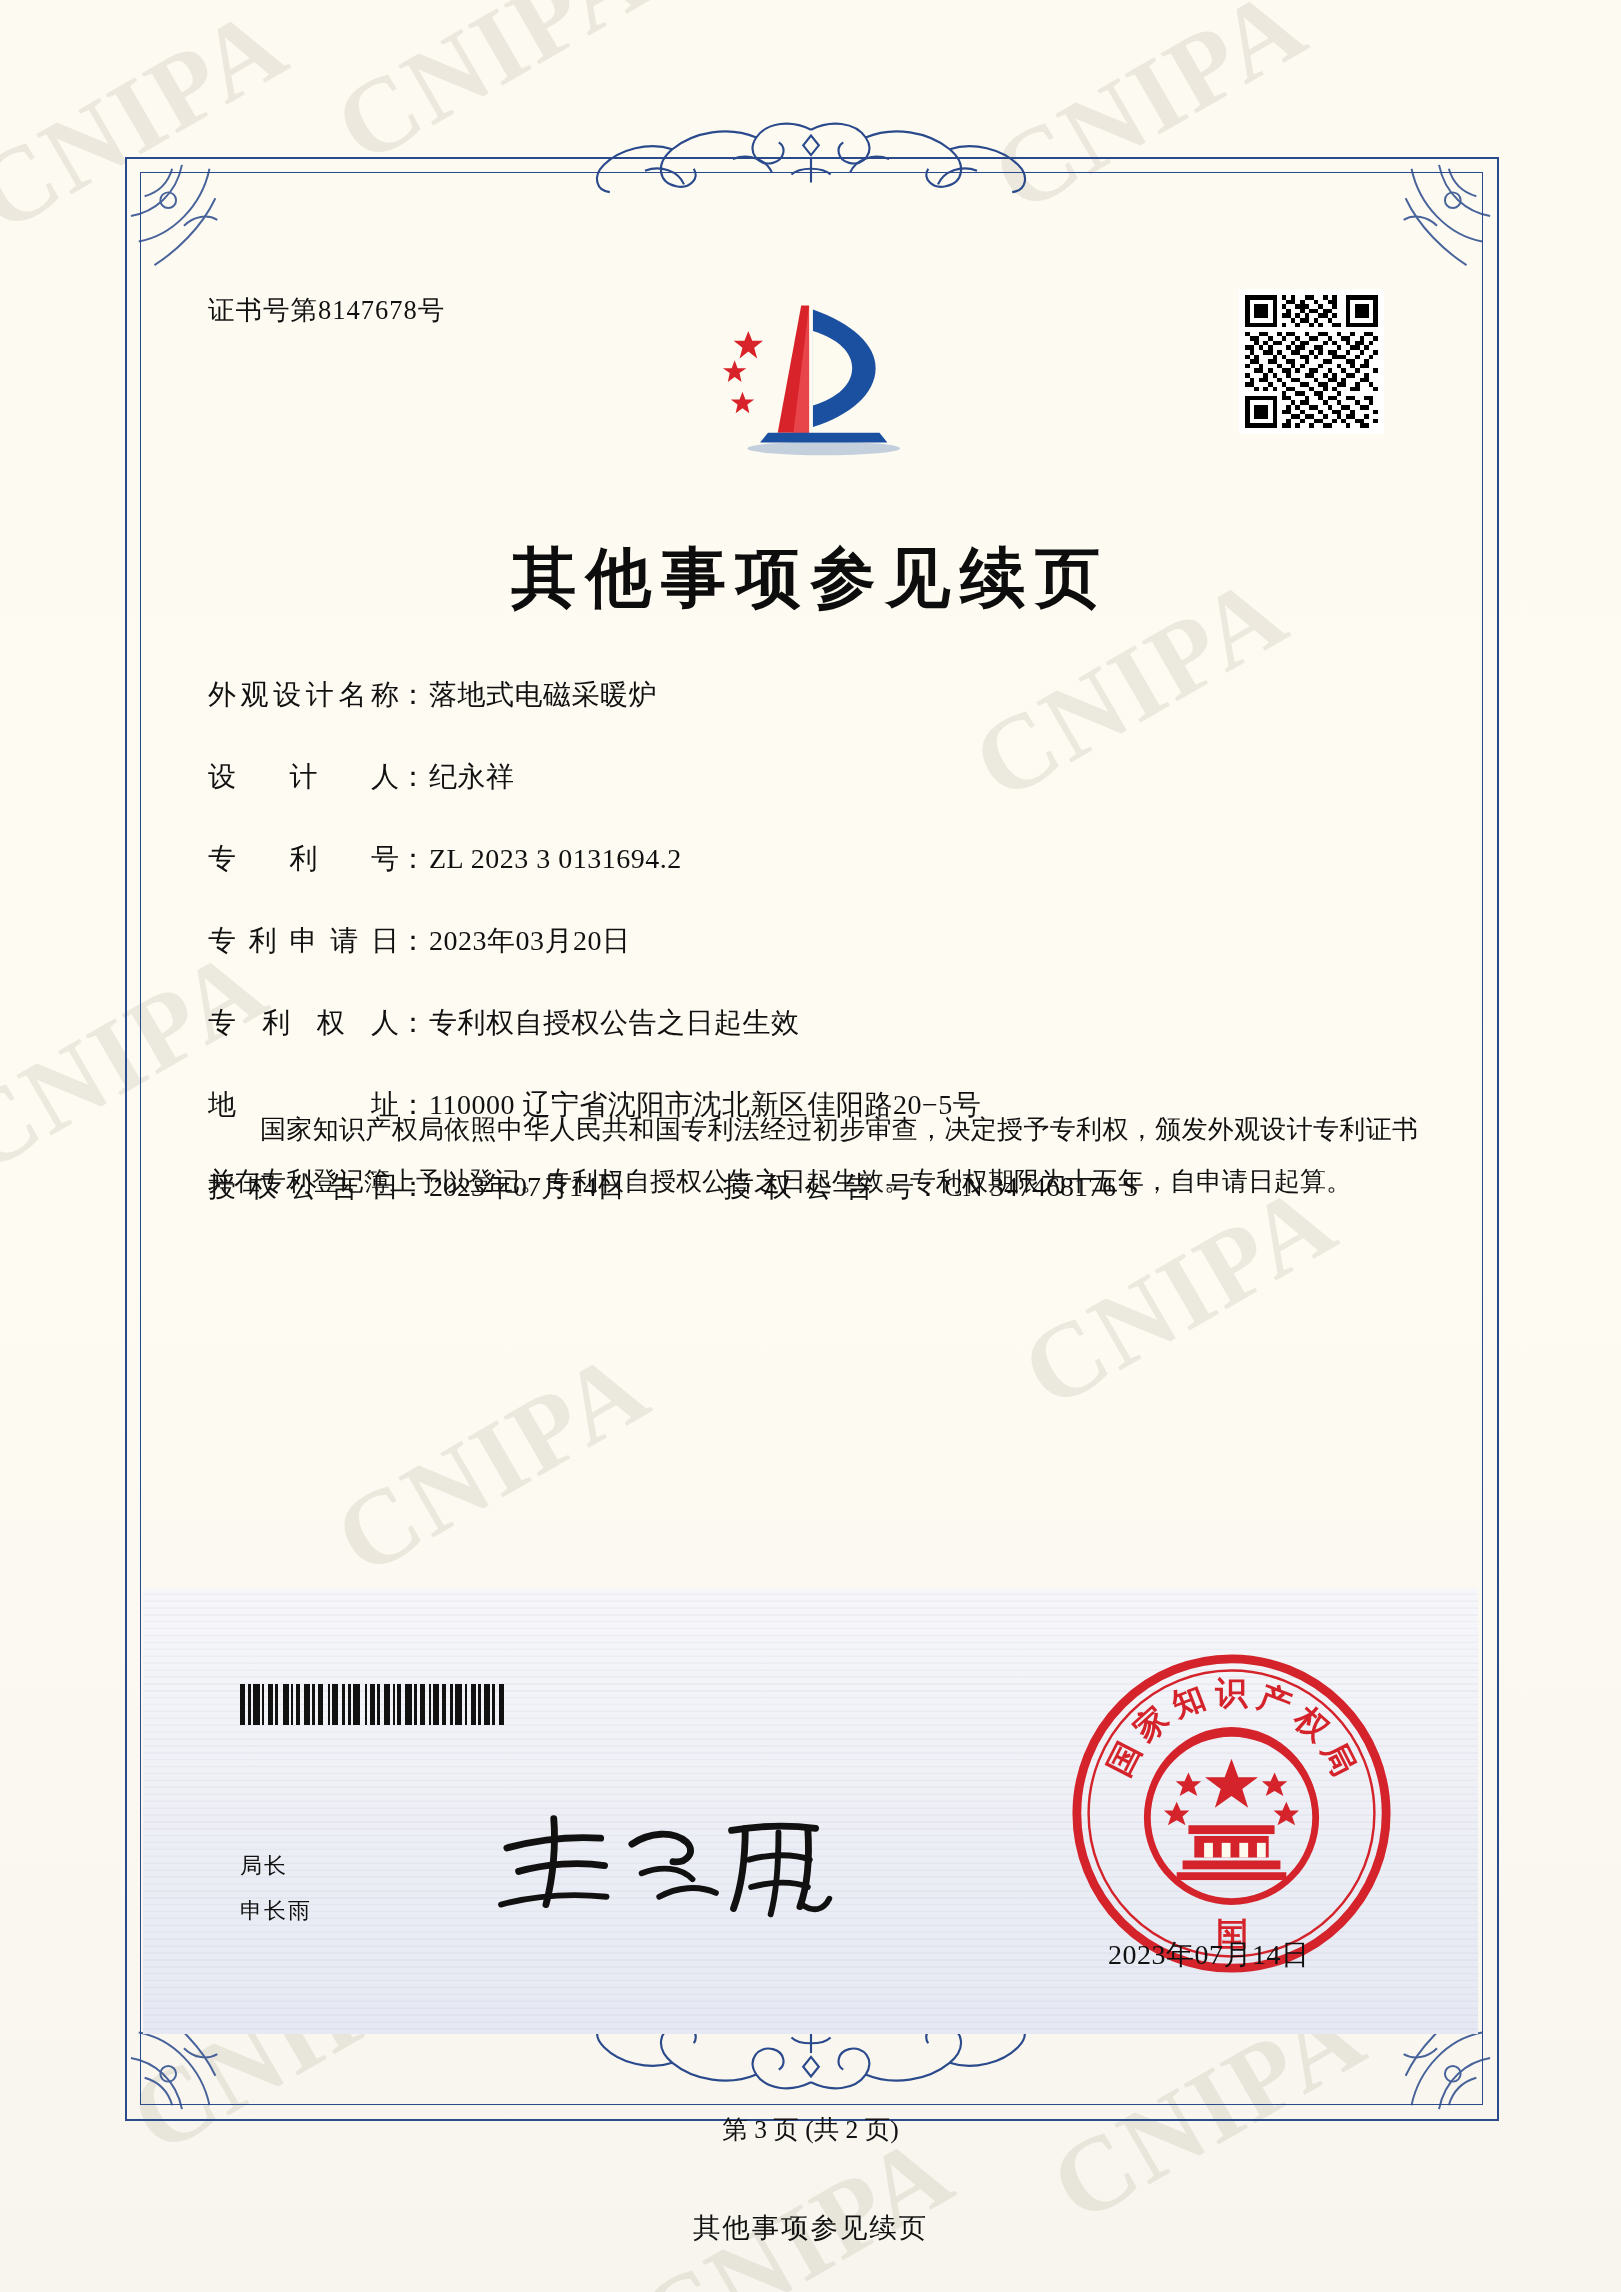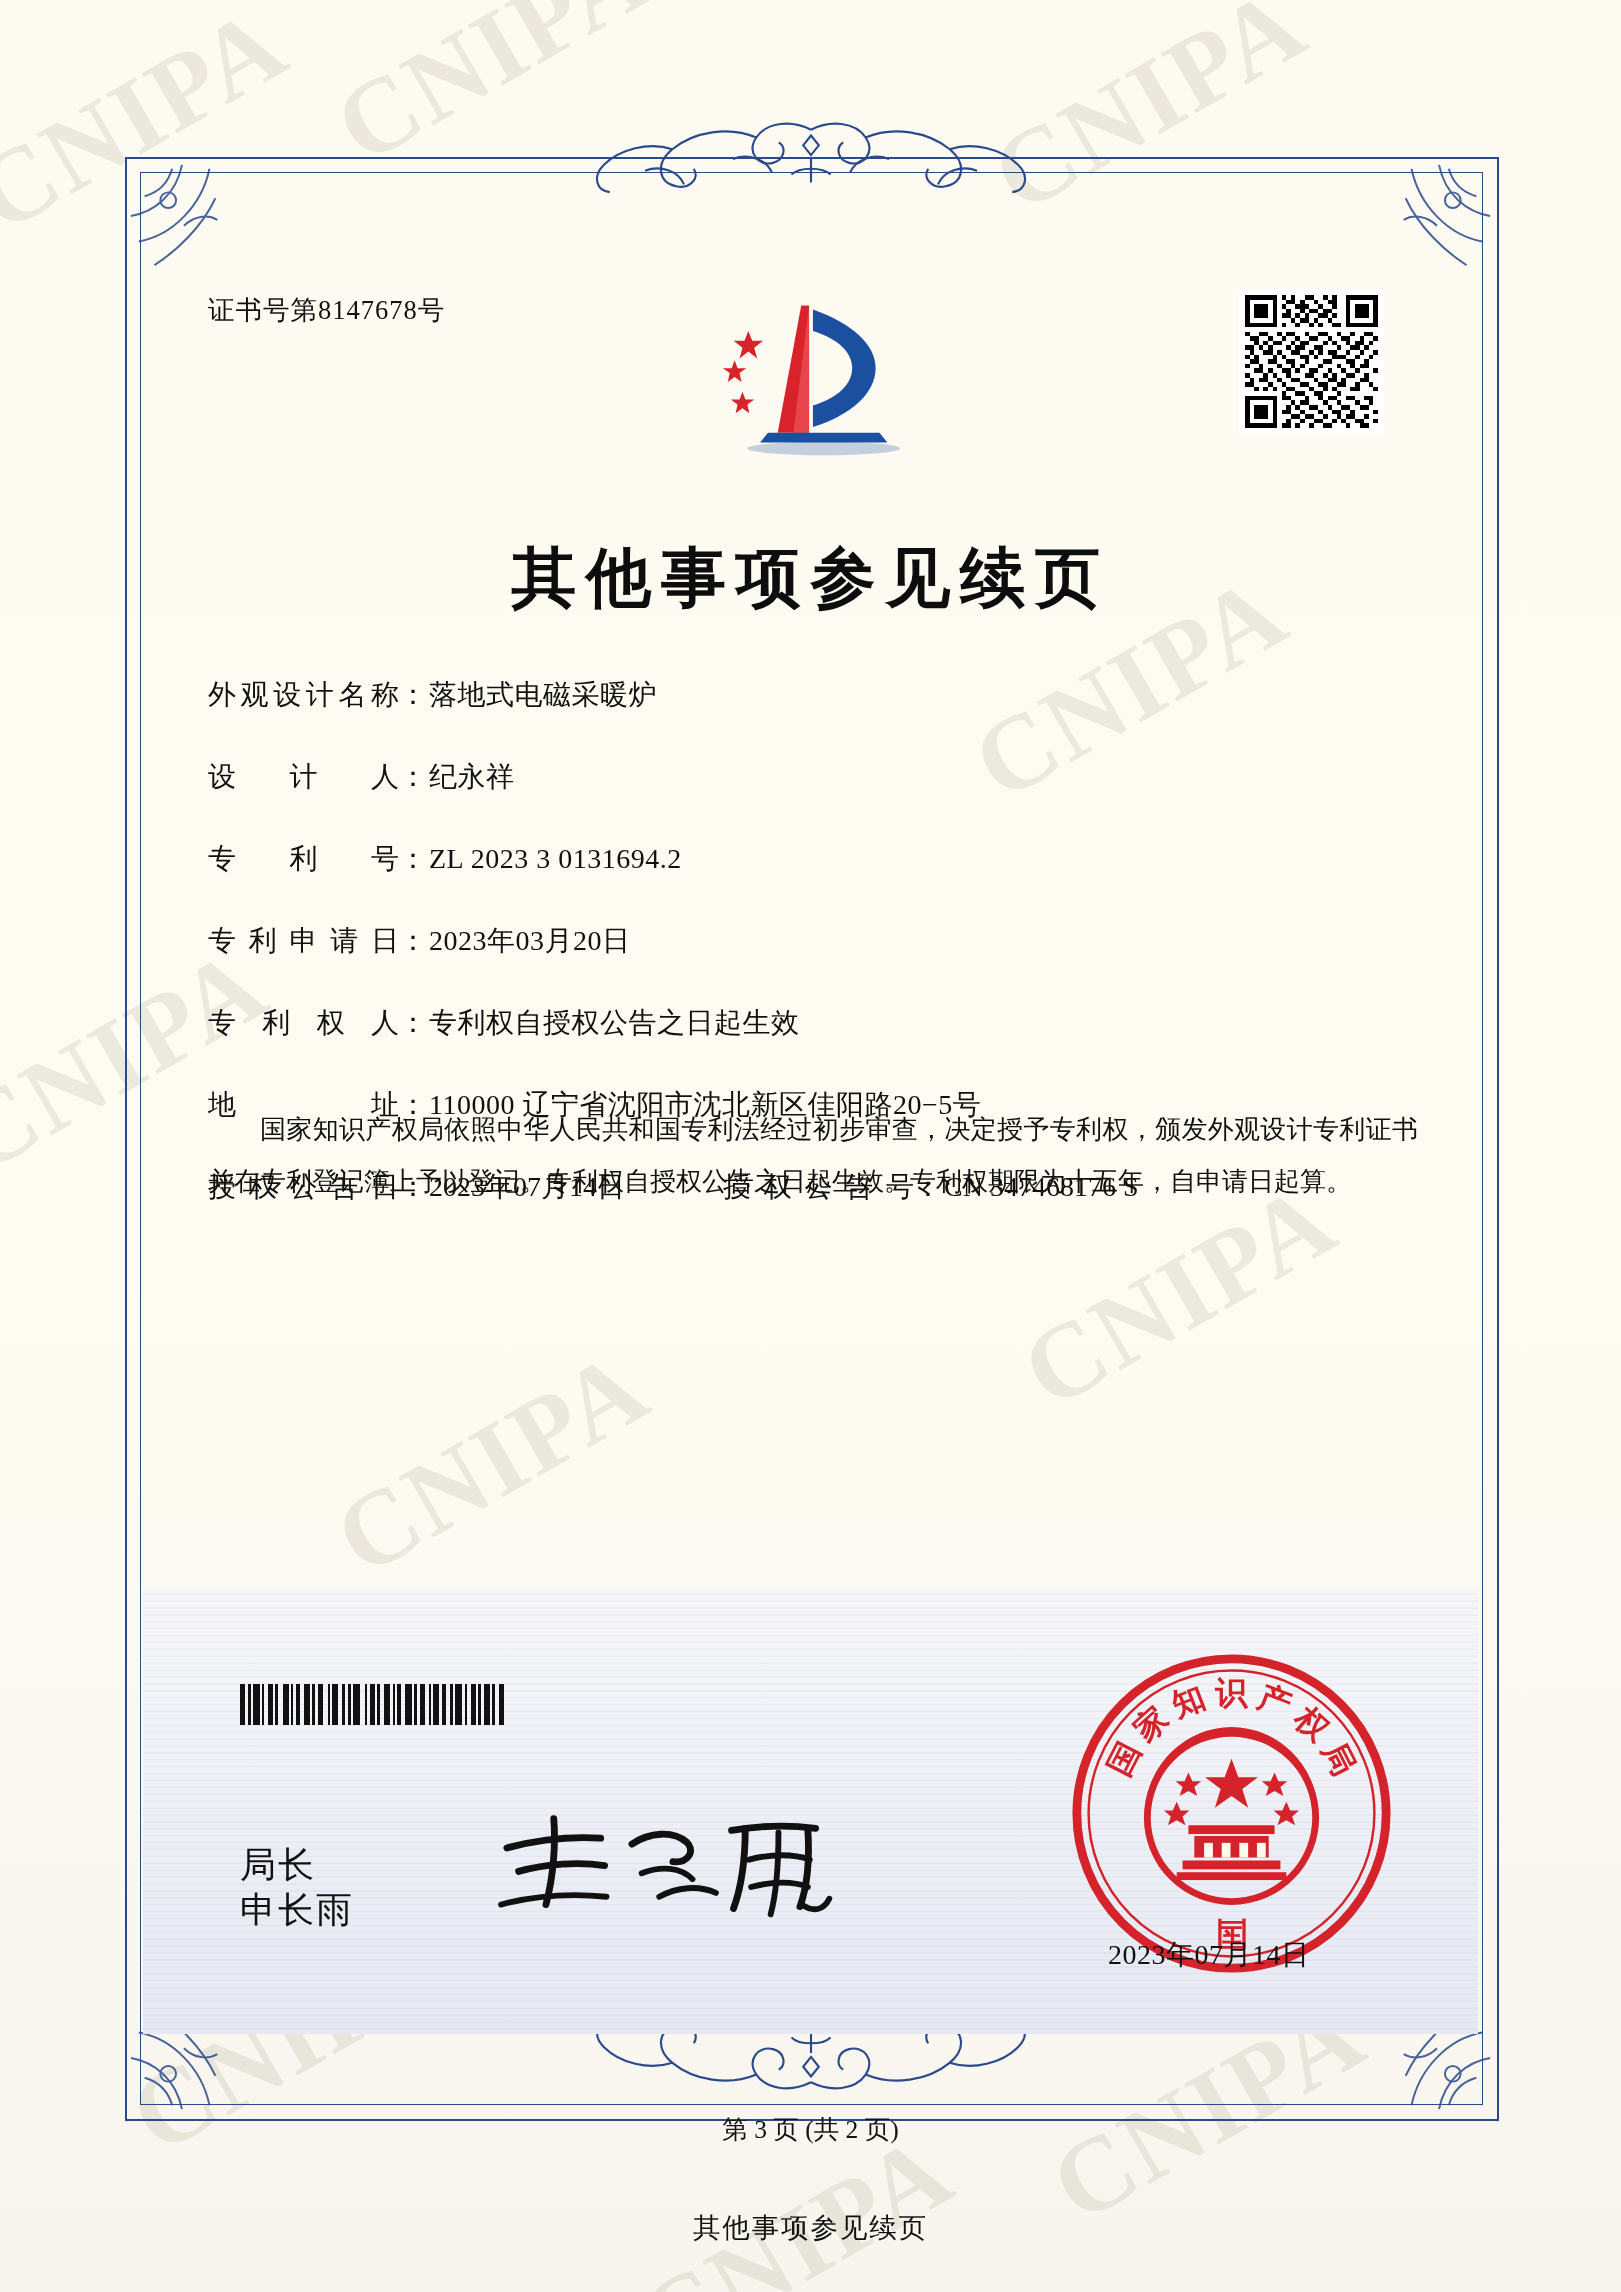--- a/index.html
+++ b/index.html
@@ -232,21 +232,21 @@
     display: block;
     background: #111;
     height: 100%;
   }
 
   .director-block {
     position: absolute;
     left: 240px;
     top: 1843px;
     z-index: 7;
-    font-size: 36px;
+    font-size: 22px;
     line-height: 45px;
     color: #111;
     letter-spacing: 2px;
   }
 
   .signature {
     position: absolute;
     left: 485px;
     top: 1803px;
     z-index: 7;

